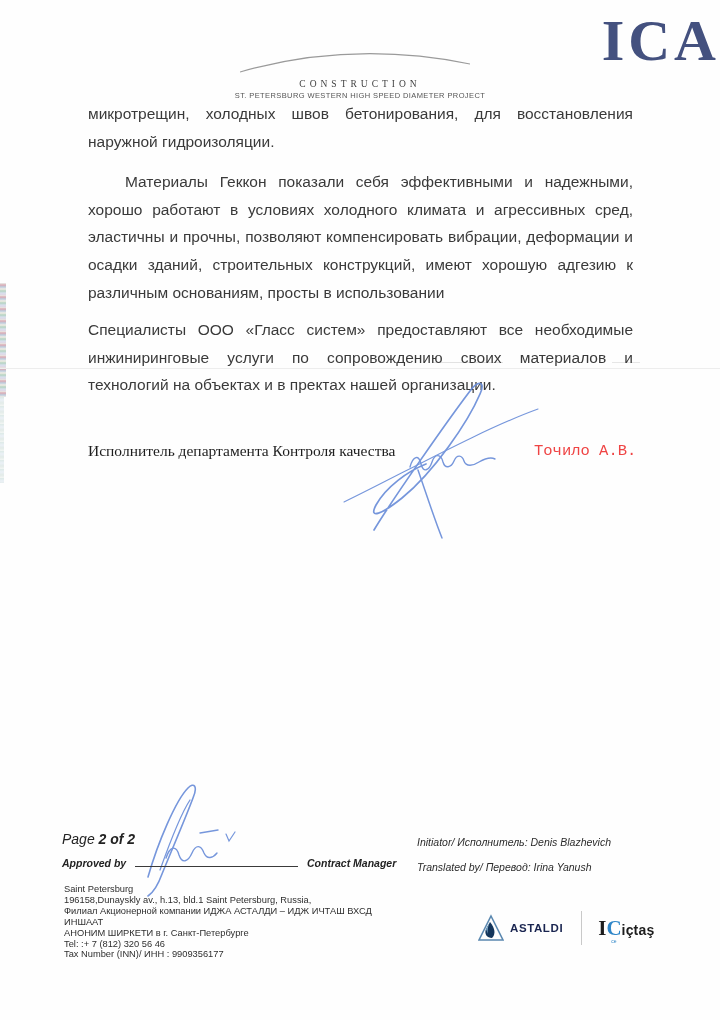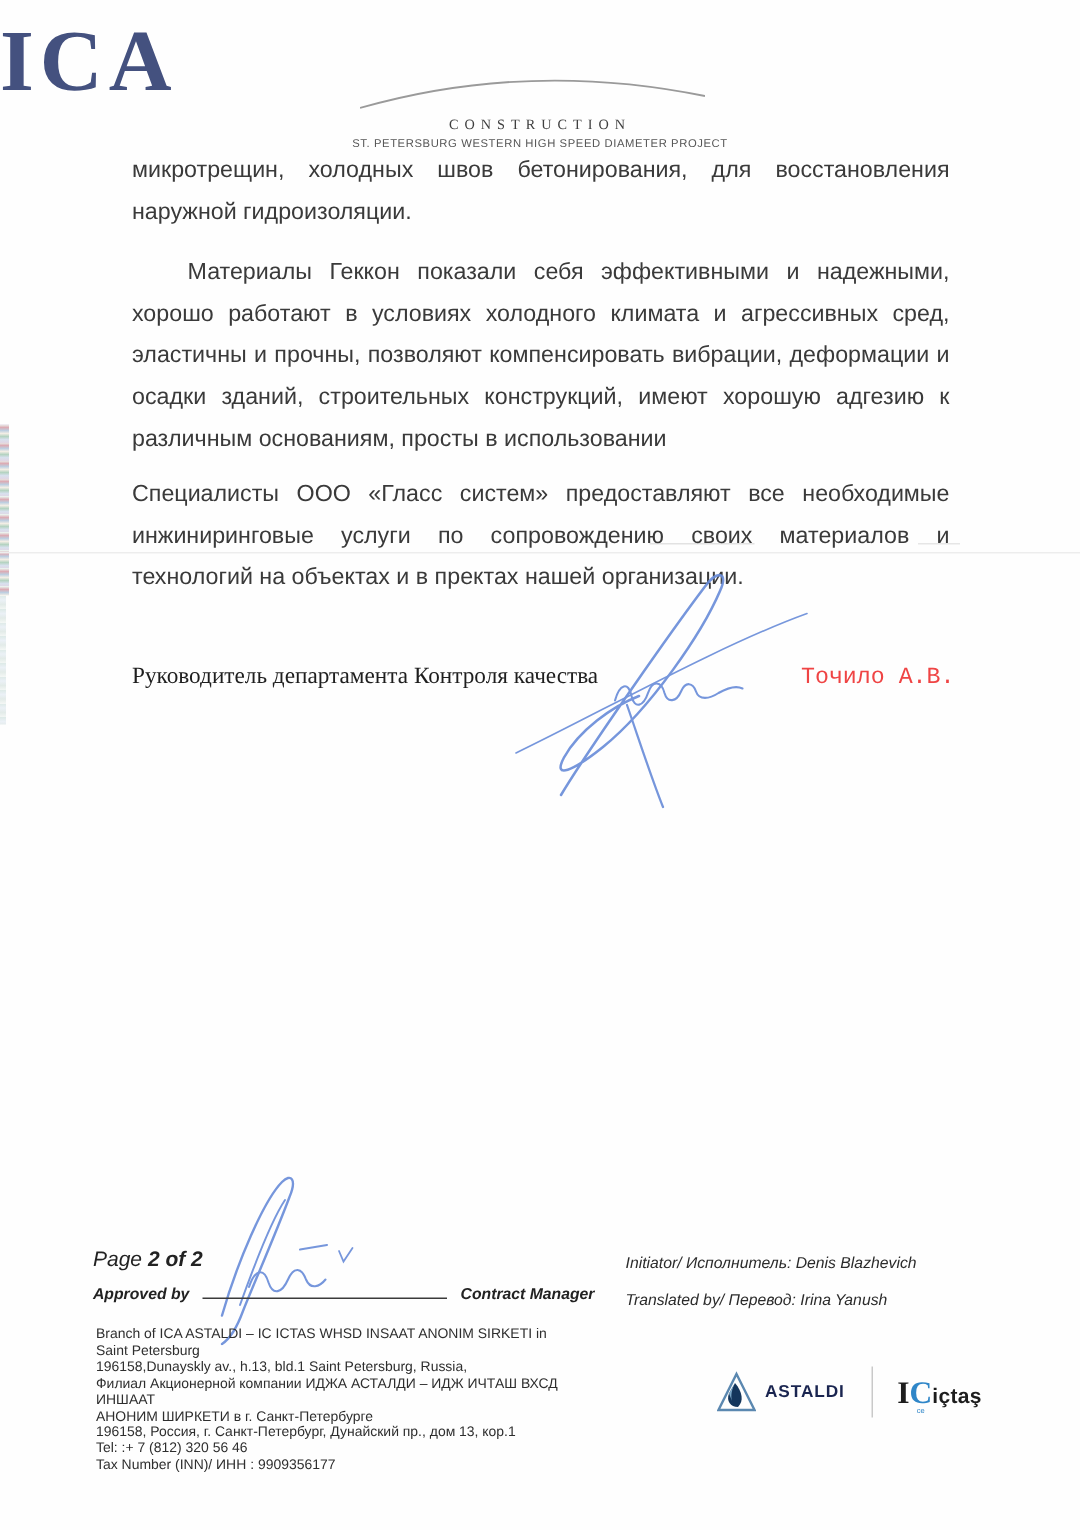--- a/index.html
+++ b/index.html
@@ -18,21 +18,21 @@
     position:absolute; left:0; top:397px; width:4px; height:86px; opacity:.35;
     background:repeating-linear-gradient(180deg,#9fc4bb 0px,#c8d8e8 3px,#b0c8c0 6px,#dde8e2 9px);
   }
   .scan-line { position:absolute; left:0; top:368px; width:720px; height:1px; background:#ededed; }
   .scan-dash1 { position:absolute; left:433px; top:362px; width:70px; height:1px; background:#e2e2e2; }
   .scan-dash2 { position:absolute; left:612px; top:362px; width:28px; height:1px; background:#e6e6e6; }
 
   
   .logo-wrap { position:absolute; left:0; top:0; width:720px; text-align:center; }
   .logo-ica {
-    position:absolute; left:0; top:12px; width:720px; text-align:left;
+    position:absolute; left:0; top:12px; width:720px; text-align:right;
     font-family:"Liberation Serif", serif; font-weight:bold;
     font-size:58px; letter-spacing:4px; color:#44517f; line-height:1;
   }
   .logo-arc { position:absolute; left:240px; top:46px; width:230px; height:32px; }
   .logo-construction {
     position:absolute; left:0; top:79px; width:720px; text-align:center;
     font-family:"Liberation Serif", serif; font-size:9.5px; letter-spacing:4px; color:#3f3f3f;
   }
   .logo-tagline {
     position:absolute; left:0; top:91px; width:720px; text-align:center;
@@ -107,21 +107,21 @@
     <div class="logo-construction">CONSTRUCTION</div>
     <div class="logo-tagline">ST. PETERSBURG WESTERN HIGH SPEED DIAMETER PROJECT</div>
   </div>
 
   <div class="body-text">
     <p class="p1">микротрещин, холодных швов бетонирования, для восстановления наружной гидроизоляции.</p>
     <p class="p2">Материалы Геккон показали себя эффективными и надежными, хорошо работают в условиях холодного климата и агрессивных сред, эластичны и прочны, позволяют компенсировать вибрации, деформации и осадки зданий, строительных конструкций, имеют хорошую адгезию к различным основаниям, просты в использовании</p>
     <p class="p3">Специалисты ООО «Гласс систем» предоставляют все необходимые инжиниринговые услуги по сопровождению своих материалов и технологий на объектах и в пректах нашей организации.</p>
   </div>
 
-  <div class="sig-title">Руководитель департамента Контроля качества</div>
+  <div class="sig-title">Исполнитель департамента Контроля качества</div>
   <div class="sig-name">Точило А.В.</div>
   <svg class="sig-main" viewBox="0 0 240 165">
     <g stroke="#6b8ed9" fill="none" stroke-linecap="round" opacity="0.92">
       <path d="M 14 124 C 70 97 150 52 208 31" stroke-width="1.1"></path>
       <path d="M 44 152 C 62 122 118 42 140 13 C 148 2 156 3 150 16 C 138 44 104 94 72 120 C 52 136 38 142 46 127 C 56 109 78 93 96 86" stroke-width="1.7"></path>
       <path d="M 80 89 c 3 -11 9 -13 11 -3 c 2 9 8 7 11 -2 c 3 -9 9 -8 11 0 c 2 7 8 6 11 -1 c 3 -7 8 -6 10 0 c 2 6 9 5 15 1 c 7 -4 12 -5 16 -3" stroke-width="1.4"></path>
       <path d="M 88 92 C 96 115 104 140 112 160" stroke-width="1.5"></path>
     </g>
   </svg>
 
@@ -149,26 +149,24 @@
   <div class="initiator-row">
     <span>Initiator/ Исполнитель:</span>
     <span>Denis Blazhevich</span>
   </div>
   <div class="translated-row">
     <span>Translated by/ Перевод:</span>
     <span>Irina Yanush</span>
   </div>
 
   <div class="address-block">
-    <div>Branch of ICA ASTALDI – IC ICTAS WHSD INSAAT ANONIM SIRKETI in</div>
     <div>Saint Petersburg</div>
     <div>196158,Dunayskly av., h.13, bld.1 Saint Petersburg, Russia,</div>
     <div>Филиал Акционерной компании ИДЖА АСТАЛДИ – ИДЖ ИЧТАШ ВХСД ИНШААТ</div>
     <div>АНОНИМ ШИРКЕТИ в г. Санкт-Петербурге</div>
-    <div>196158, Россия, г. Санкт-Петербург, Дунайский пр., дом 13, кор.1</div>
     <div>Tel: :+ 7 (812) 320 56 46</div>
     <div>Tax Number (INN)/ ИНН : 9909356177</div>
   </div>
 
   <div class="logos">
     <div class="astaldi">
       <svg width="26" height="28" viewBox="0 0 26 28">
         <path d="M13 2 L25 26 L1 26 Z" fill="none" stroke="#5b88b0" stroke-width="1.6"></path>
         <path d="M12 8 C 17 14 18 20 14 24 C 9 24 6 20 8 15 Z" fill="#14365c"></path>
         <path d="M12 8 C 10 12 9 16 10 20 L 8 15 Z" fill="#7aa7c7"></path>

